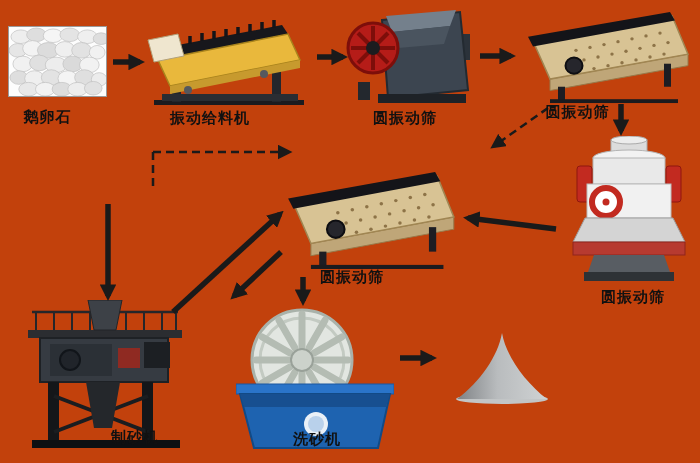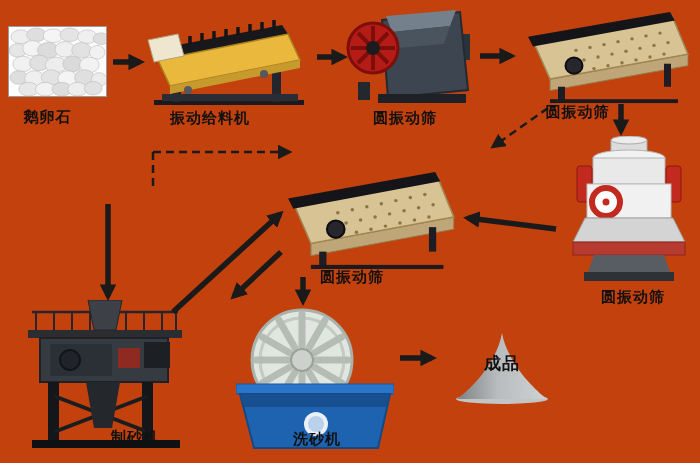--- a/index.html
+++ b/index.html
@@ -293,15 +293,14 @@
   </div>
 
   <div class="lbl" style="left:0px;top:108px;width:95px;">鹅卵石</div>
   <div class="lbl" style="left:140px;top:109px;width:140px;">振动给料机</div>
   <div class="lbl" style="left:340px;top:109px;width:130px;">圆振动筛</div>
   <div class="lbl" style="left:500px;top:103px;width:155px;">圆振动筛</div>
   <div class="lbl" style="left:566px;top:288px;width:134px;">圆振动筛</div>
   <div class="lbl" style="left:286px;top:268px;width:132px;">圆振动筛</div>
   <div class="lbl" style="left:247px;top:430px;width:140px;">洗砂机</div>
   <div class="lbl" style="left:65px;top:428px;width:140px;">制砂机</div>
-  <div class="lbl lbl-on-pile" style="left:450px;top:352px;width:104px;z-index:7;">成品</div>
 
 </div>
 
 </body></html>

